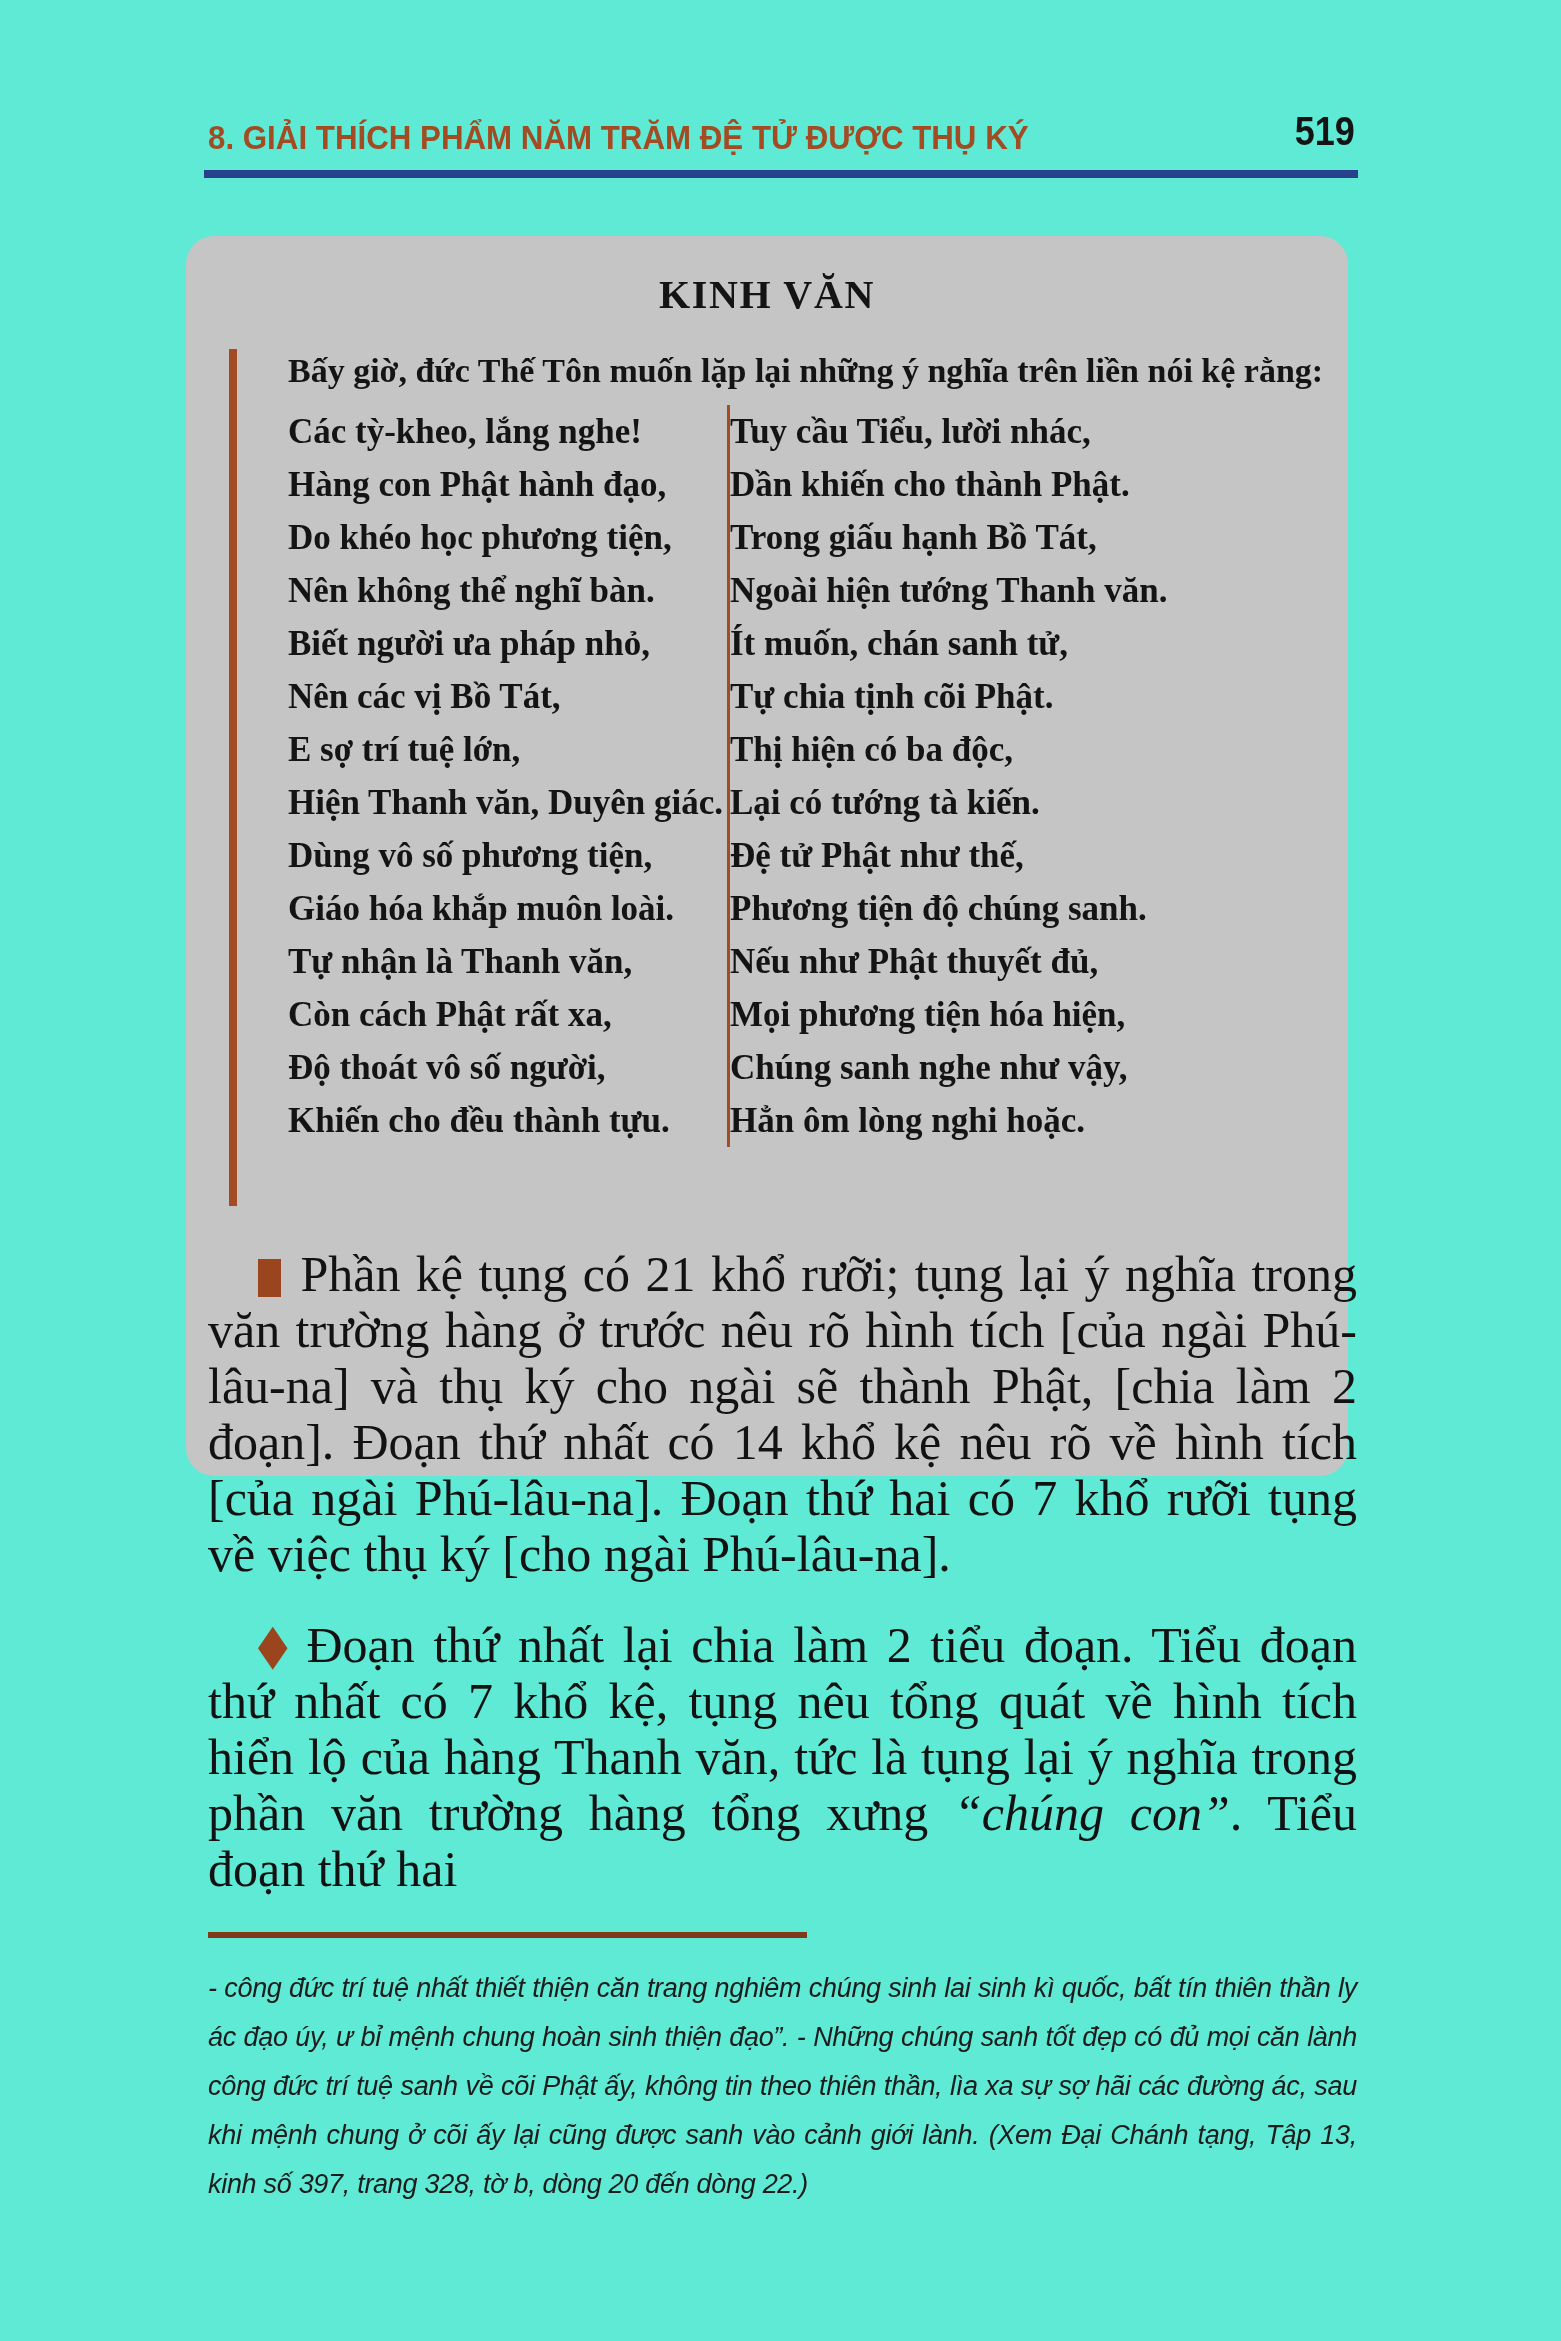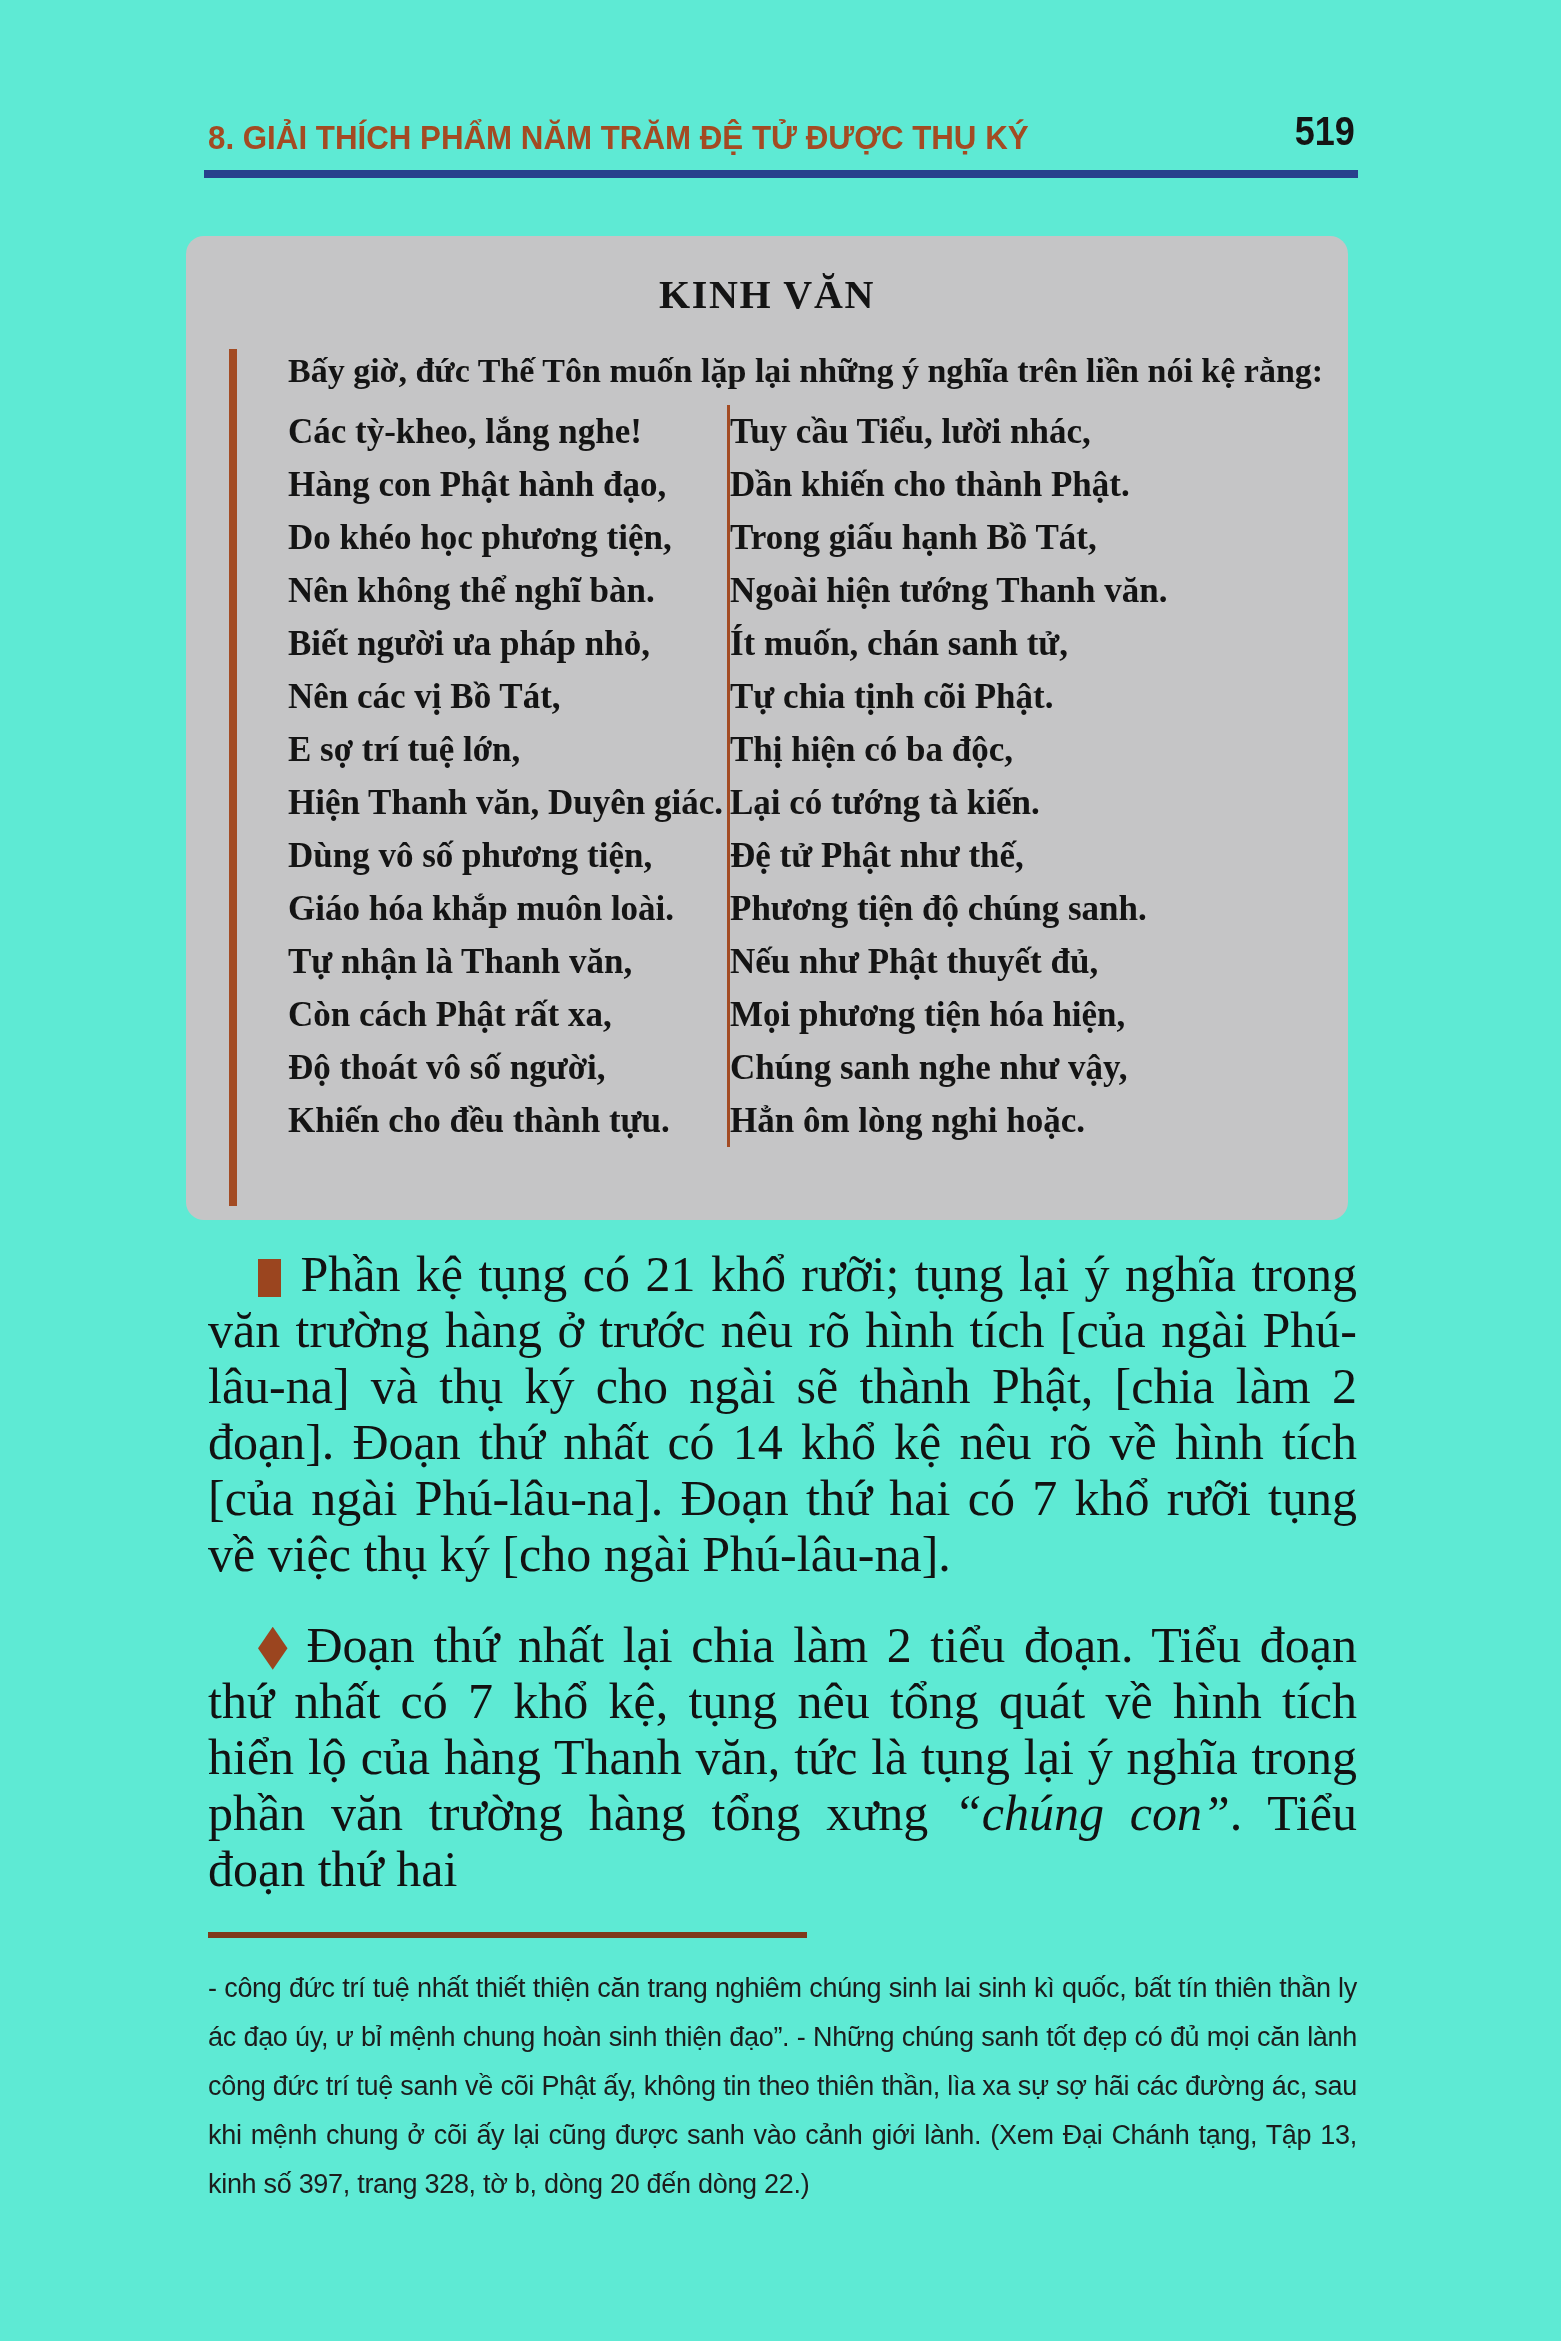--- a/index.html
+++ b/index.html
@@ -26,22 +26,22 @@
     font-weight:bold;font-size:40px;color:#141414;
     transform:scaleX(0.9);transform-origin:right center;
   }
   .head-rule{
     position:absolute;left:204px;top:170px;
     width:1154px;height:7.8px;background:#28418c;
   }
   
   .sutra-box{
     position:absolute;left:186px;top:236px;
-    width:1162px;height:984px;
-    background:#c5c5c6;border-radius:18px;
+    width:1162px;height:1240px;
+    background:#c5c5c6;border-radius:28px;
     box-sizing:border-box;
   }
   .sutra-box-title{
     text-align:center;
     font-weight:bold;font-size:40px;letter-spacing:1.7px;
     color:#141414;
     padding-top:35px;
   }
   .sutra-left-bar{
     position:absolute;left:43px;top:113px;
@@ -91,20 +91,21 @@
   
   .footnote-rule{
     width:599px;height:6px;background:#7e3a1b;
     margin:0 0 26px 0;
   }
   .footnote-text{
     font-family:"Liberation Sans", sans-serif;
     font-size:27px;line-height:49px;letter-spacing:-0.3px;
     color:#1c1c1c;text-align:justify;
     margin:0;
+    font-style:italic;
   }
 </style>
 </head>
 <body>
 
 <div id="page">
 
   <div class="running-head-title">8. GIẢI THÍCH PHẨM NĂM TRĂM ĐỆ TỬ ĐƯỢC THỤ KÝ</div>
   <div class="running-head-page">519</div>
   <div class="head-rule"></div>

